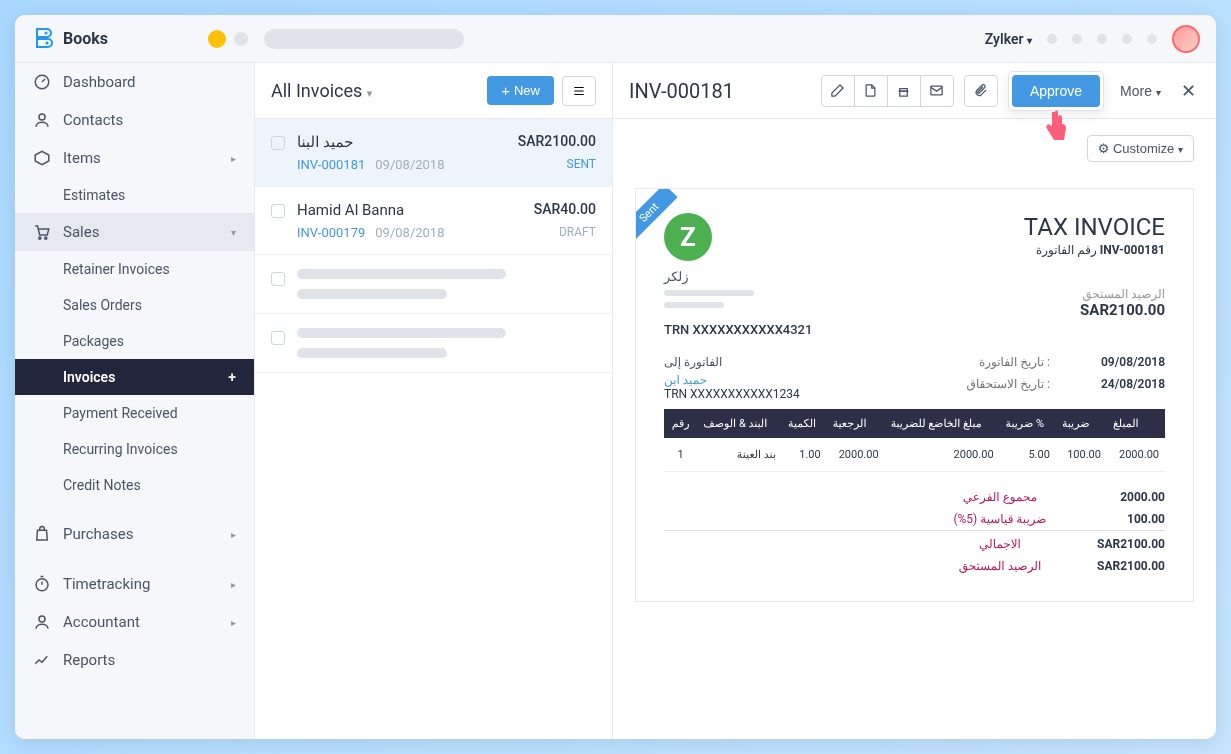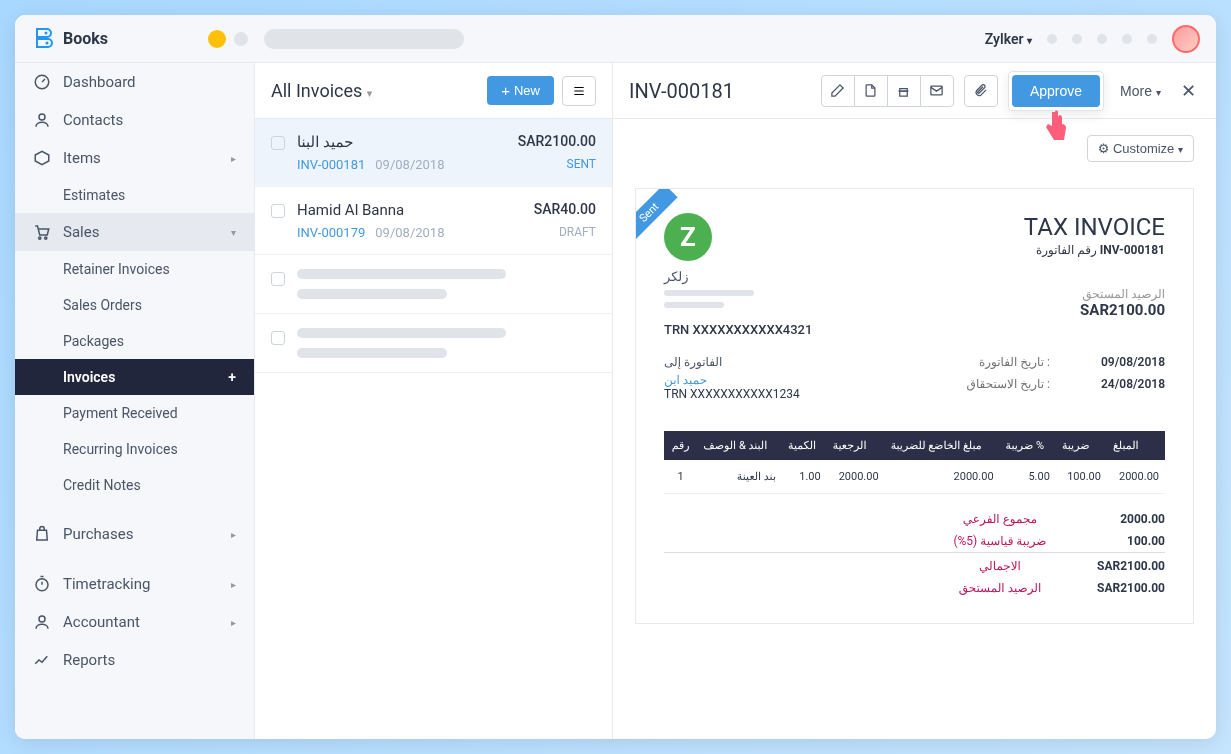--- a/index.html
+++ b/index.html
@@ -84,21 +84,21 @@
 .due-lbl { color: #999; }
 .due-amt { font-weight: 700; font-size: 15px; }
 .bill-row { display: flex; justify-content: space-between; margin-top: 18px; }
 .bill-left { font-size: 12px; }
 .bill-lbl { color: #4a5568; }
 .bill-name { color: #4299e1; margin-top: 4px; }
 .date-grid { font-size: 12px; }
 .date-grid div { display: flex; gap: 40px; justify-content: flex-end; }
 .date-lbl { color: #737373; }
 .date-val { font-weight: 600; min-width: 75px; text-align: right; }
-.inv-table { width: 100%; margin-top: 30px; border-collapse: collapse; font-size: 11px; }
+.inv-table { width: 100%; margin-top: 8px; border-collapse: collapse; font-size: 11px; }
 .inv-table thead { background: #2d2f48; color: #fff; }
 .inv-table th { padding: 8px 6px; font-weight: 400; text-align: left; }
 .inv-table th:first-child { text-align: center; }
 .inv-table td { padding: 10px 6px; text-align: right; border-bottom: 1px solid #eee; }
 .inv-table td:first-child { text-align: center; }
 .totals { margin-top: 14px; font-size: 12px; }
 .totals div { display: flex; justify-content: flex-end; gap: 30px; padding: 4px 0; }
 .totals .lbl { color: #be185d; min-width: 110px; text-align: center; }
 .totals .val { font-weight: 700; min-width: 80px; text-align: right; }
 .totals .grand { border-top: 1px solid #ddd; padding-top: 6px; }

